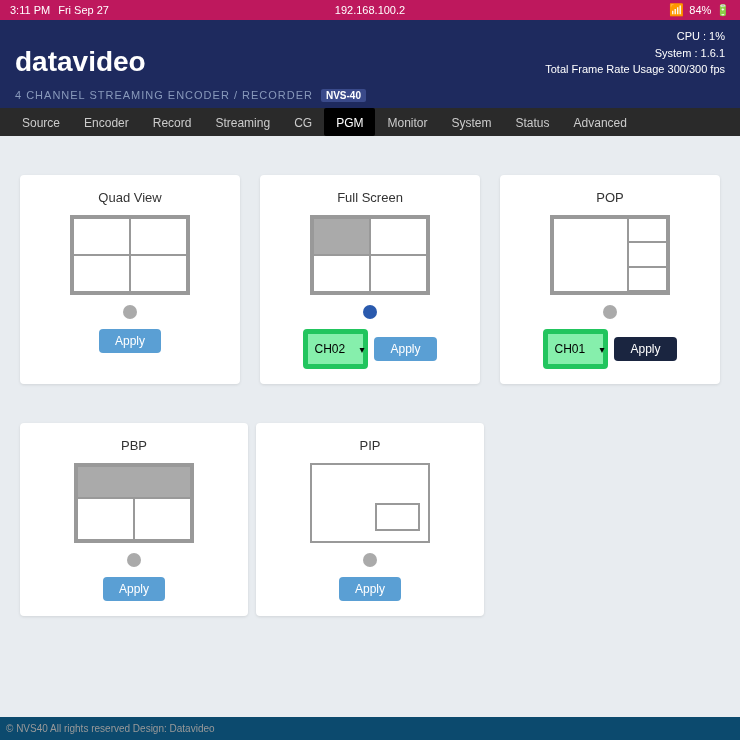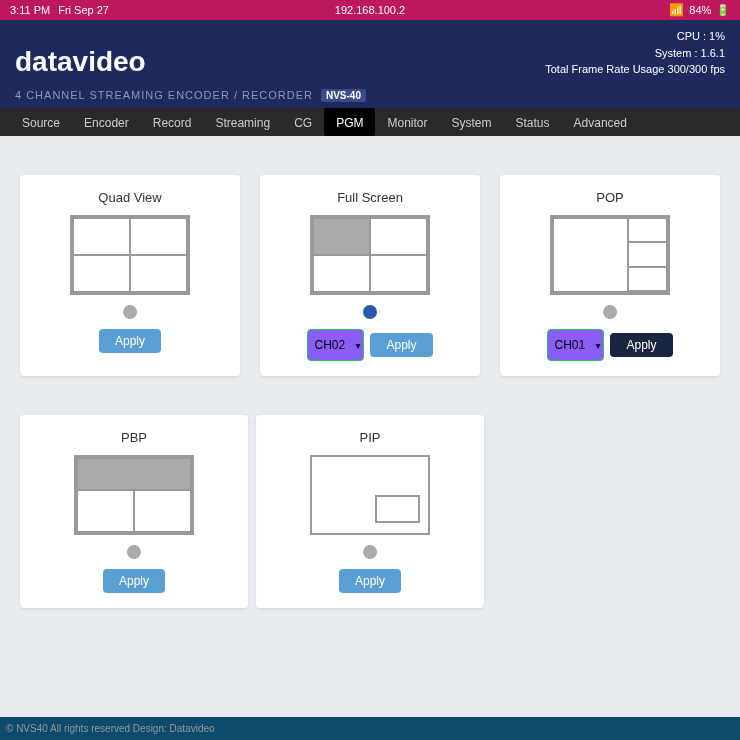--- a/index.html
+++ b/index.html
@@ -221,22 +221,22 @@
       padding: 5px 16px;
       border-radius: 4px;
       font-size: 12px;
       cursor: pointer;
     }
     .btn-apply.dark {
       background: #1a2540;
     }
 
     .channel-select {
-      background: #8b5cf6;
-      border: 1px solid #22c55e;
+      background: #86efac;
+      border: 5px solid #22c55e;
       border-radius: 4px;
       padding: 8px 6px;
       font-size: 12px;
       cursor: pointer;
       appearance: none;
       padding-right: 18px;
       position: relative;
     }
     .select-wrapper {
       position: relative;

